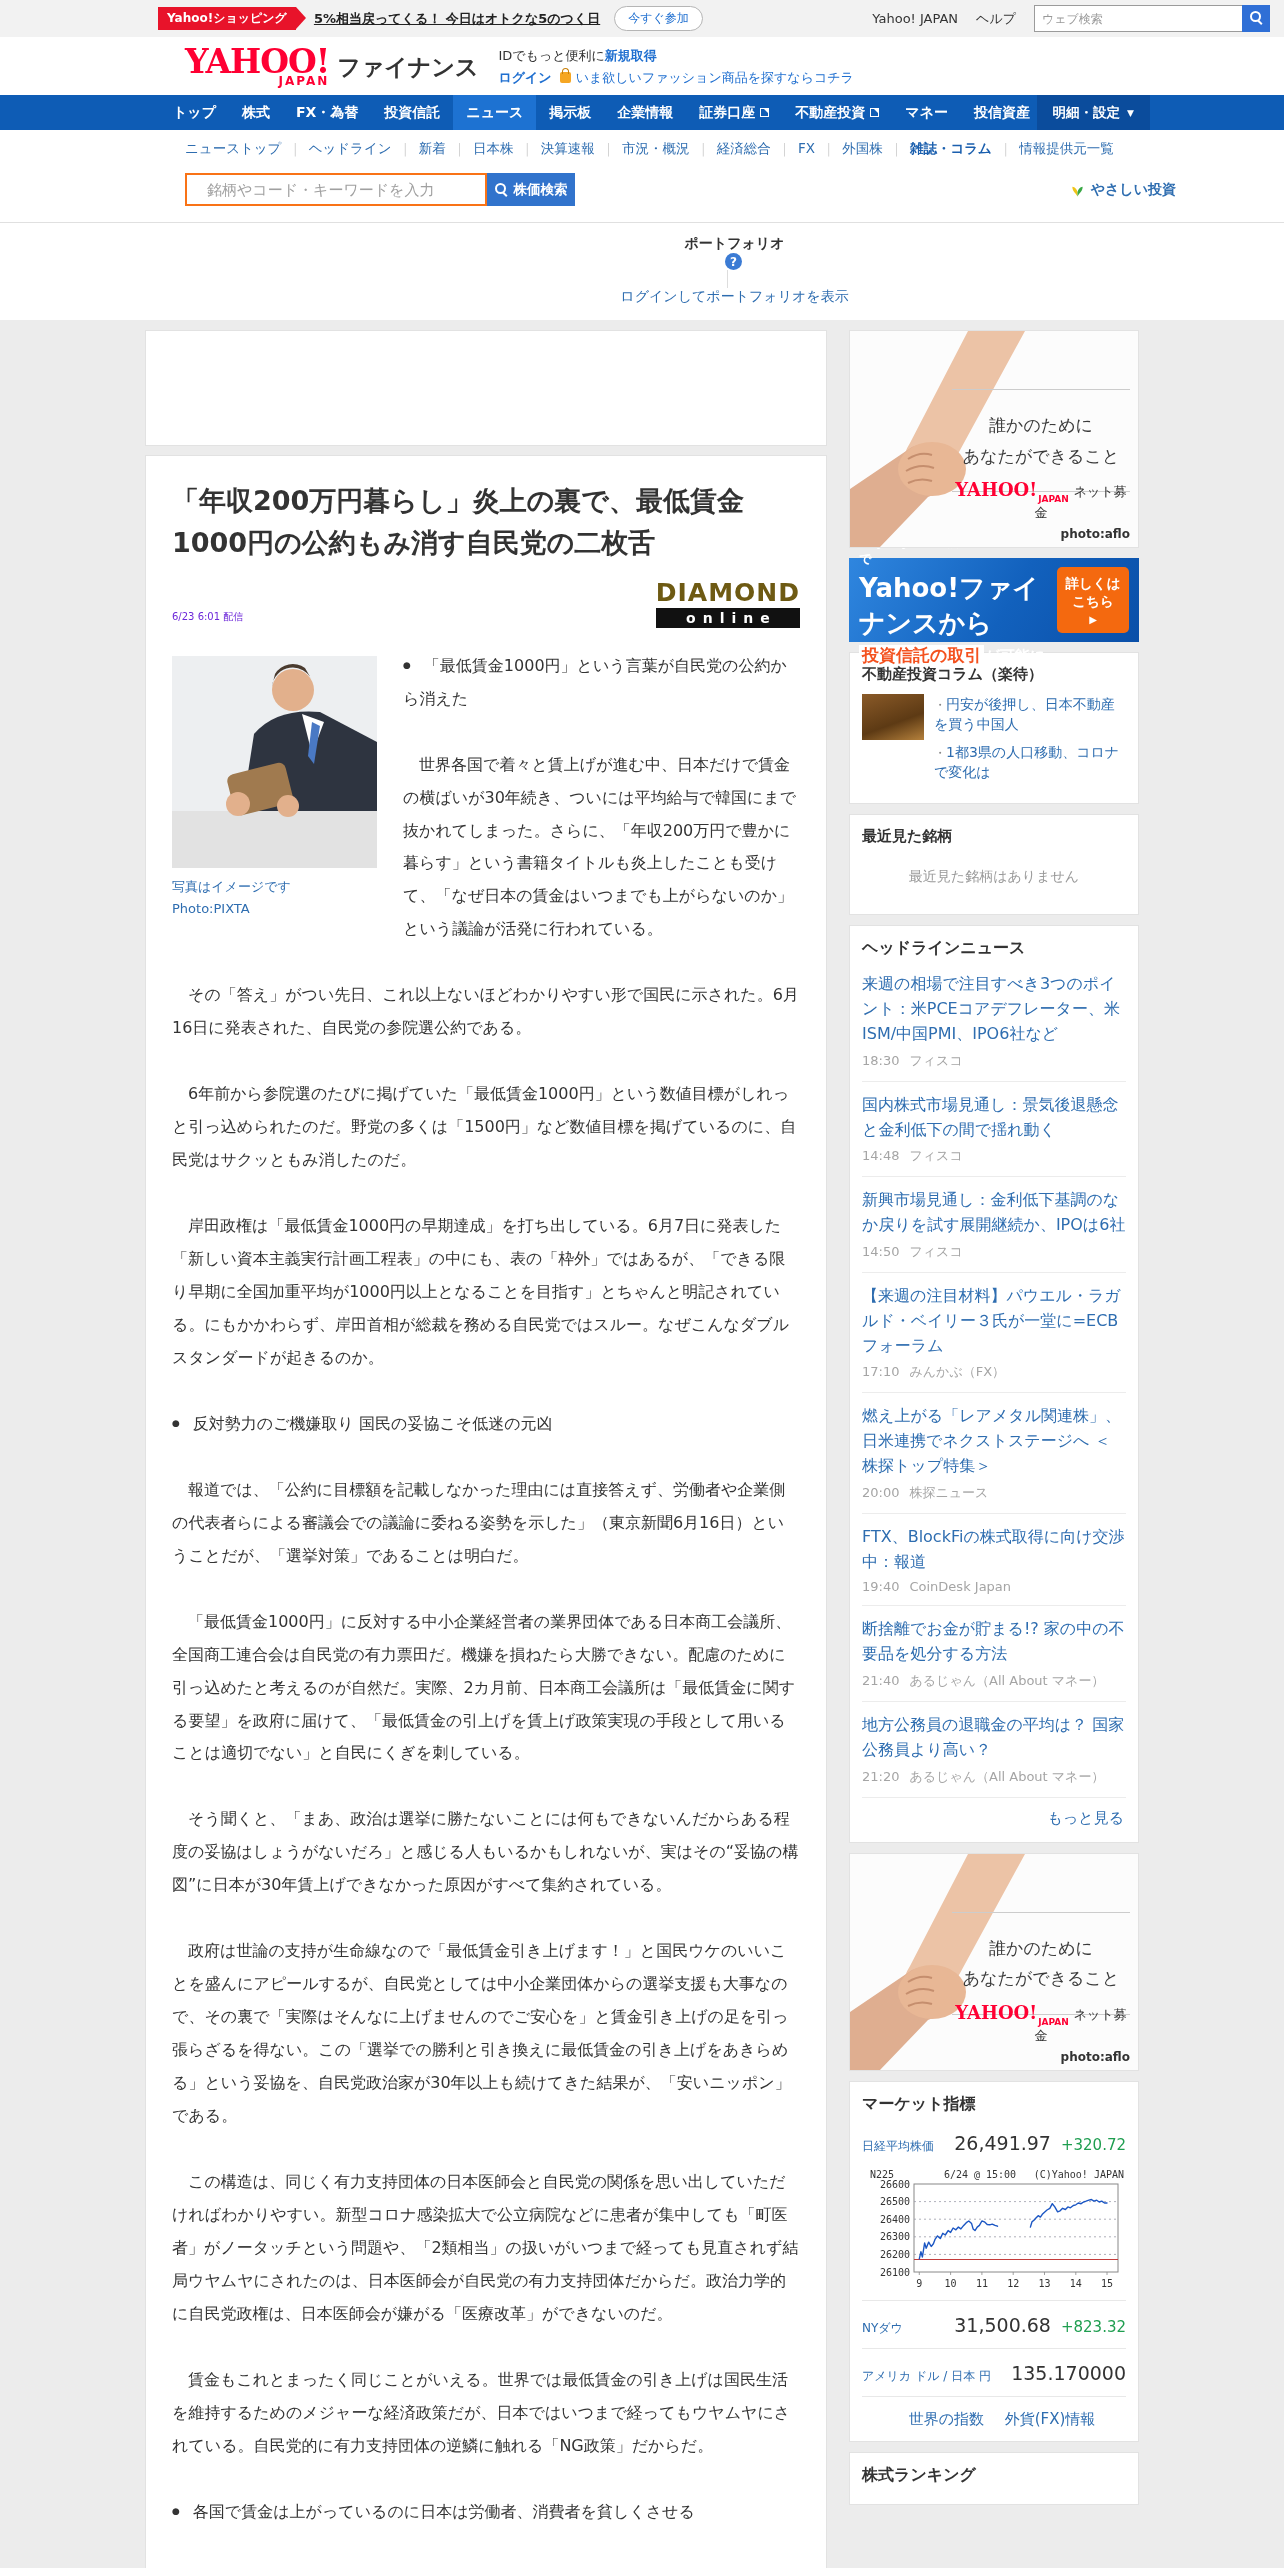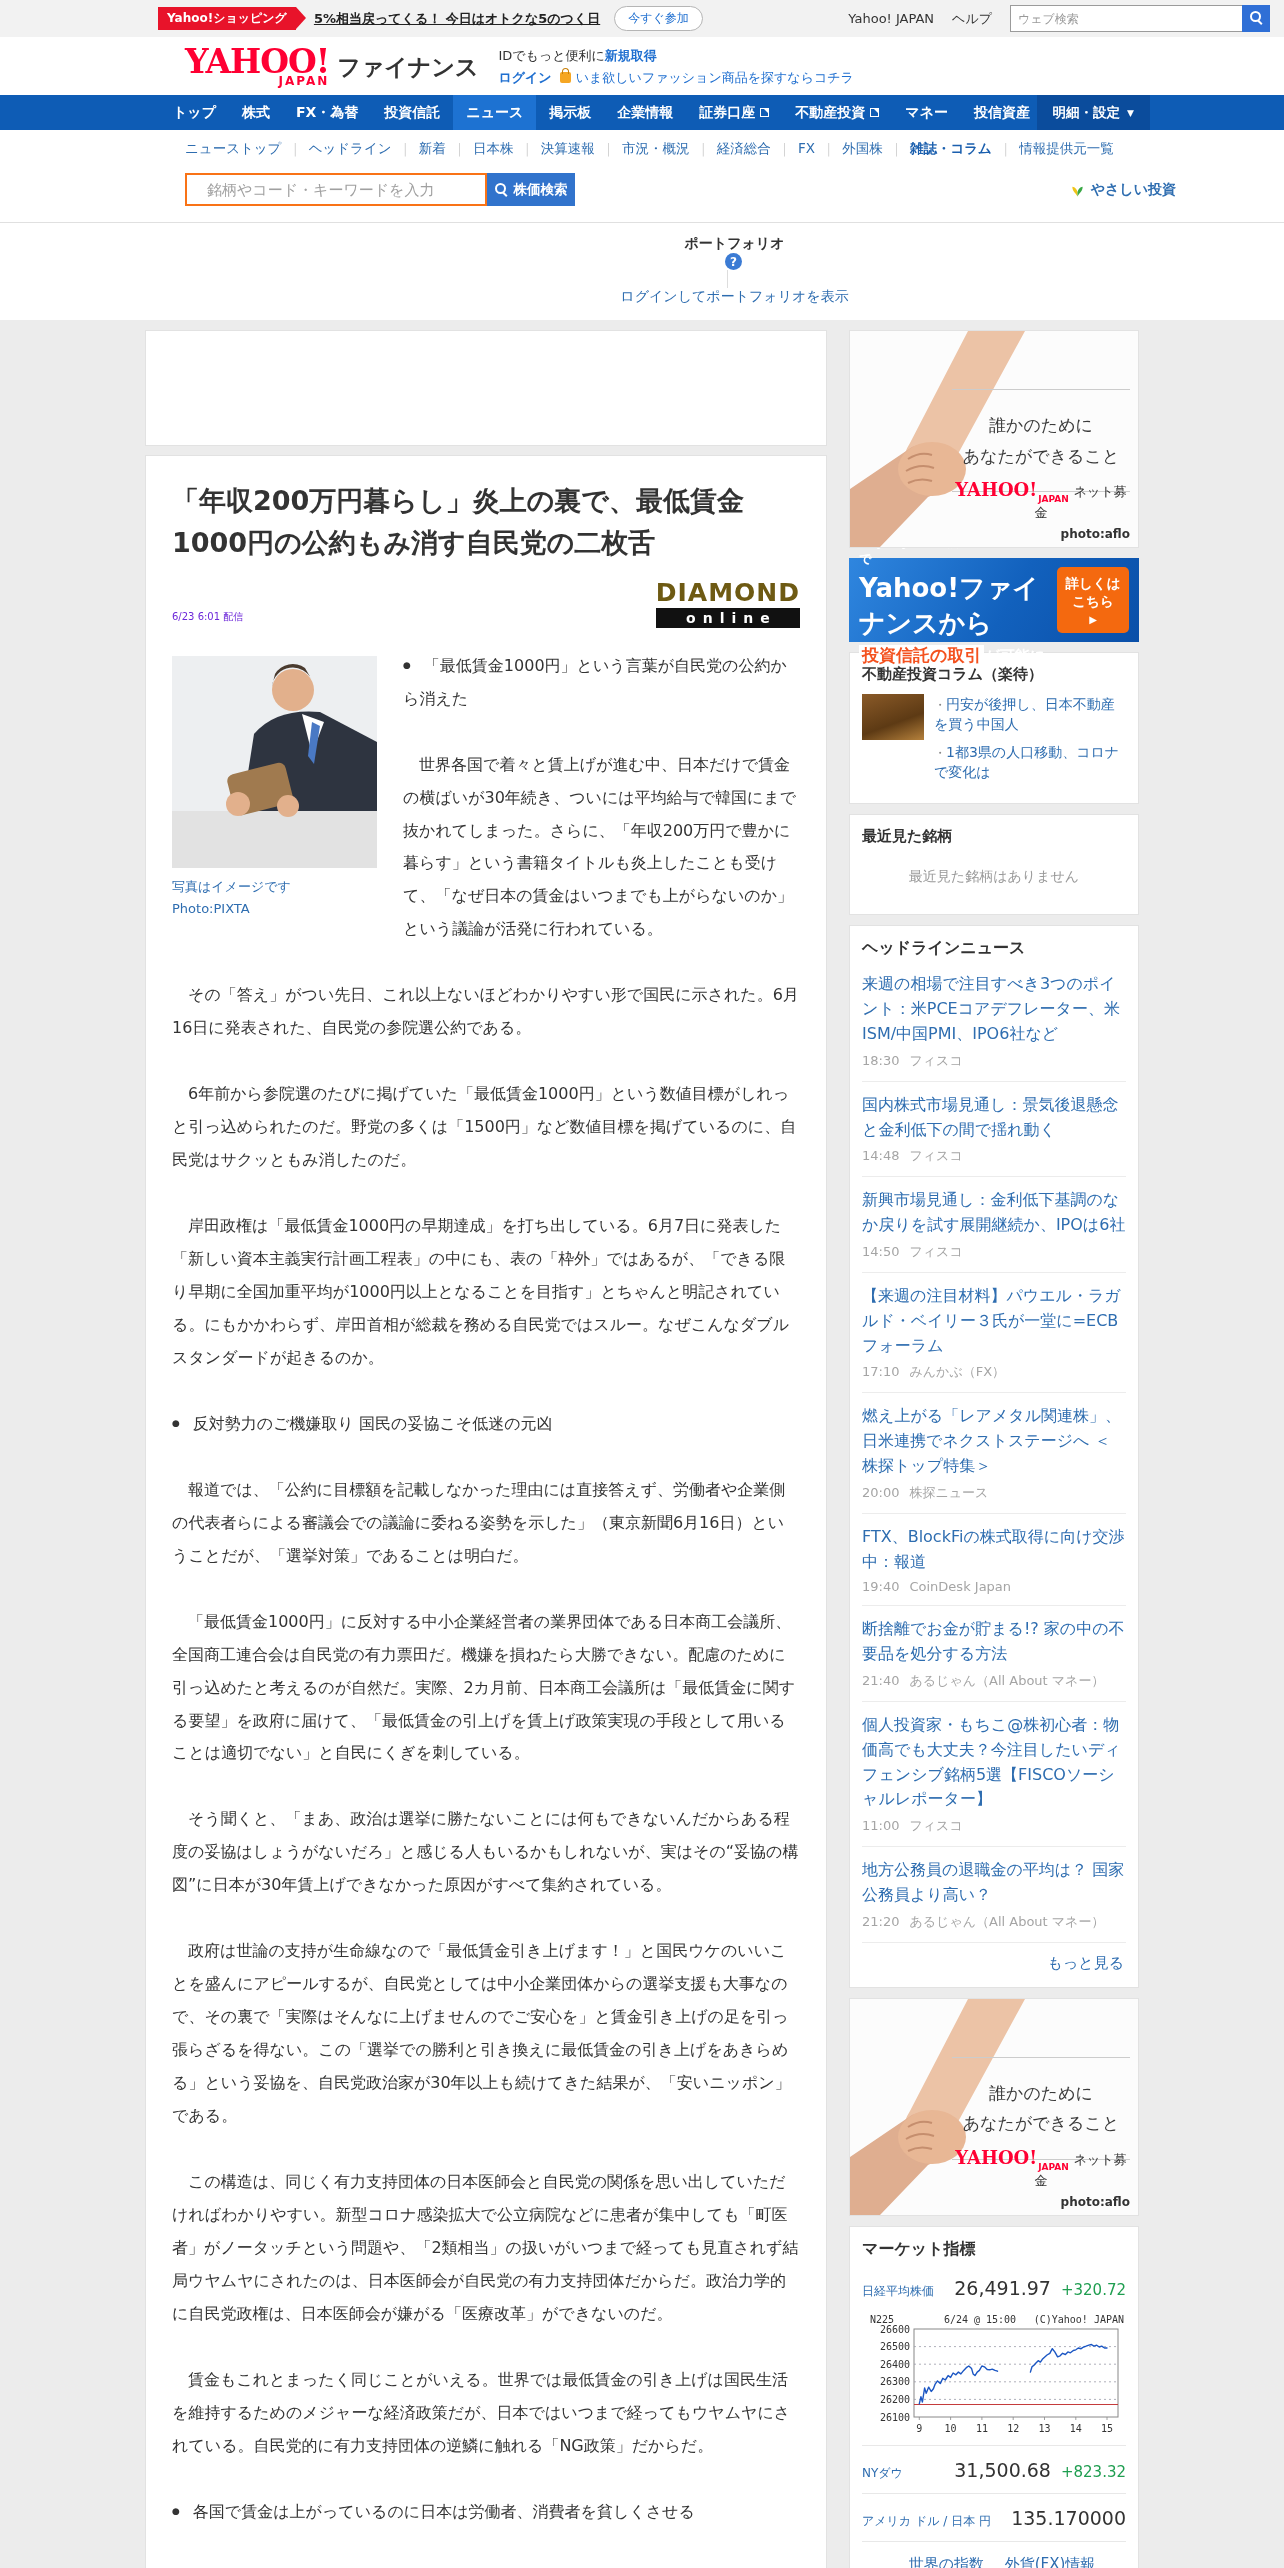--- a/index.html
+++ b/index.html
@@ -17,21 +17,21 @@
   .ribbon { background:#e8132a; color:#fff; font-weight:bold; font-size:12px; height:23px;
             display:inline-flex; align-items:center; padding:0 9px; position:relative; flex:none; }
   .ribbon::after { content:""; position:absolute; right:-10px; top:0;
             border-top:11.5px solid transparent; border-bottom:11.5px solid transparent; border-left:10px solid #e8132a; }
   .topad-text { margin-left:18px; font-weight:bold; font-size:13px; color:#222; text-decoration:underline; }
   .join-btn { margin-left:14px; border:1px solid #b5b5b5; border-radius:13px; background:#fff;
             color:#1f6fd0; font-size:12px; padding:3px 13px; }
   .topbar-right { margin-left:auto; display:flex; align-items:center; gap:18px; font-size:13px; color:#333; }
   .topbar-right a { color:#333; }
   .websearch { display:flex; align-items:center; }
-  .websearch input { width:232px; height:27px; border:1px solid #9b9b9b; border-right:none; padding:0 7px; font-size:12px; color:#333; }
+  .websearch input { width:208px; height:27px; border:1px solid #9b9b9b; border-right:none; padding:0 7px; font-size:12px; color:#333; }
   .websearch input::placeholder { color:#999; }
   .websearch button { width:28px; height:27px; background:#2f6fd6; border:none; cursor:pointer; position:relative; }
   .mag { display:inline-block; width:13px; height:13px; position:relative; }
   .mag::before { content:""; position:absolute; left:0; top:0; width:7px; height:7px; border:2px solid #fff; border-radius:50%; }
   .mag::after { content:""; position:absolute; left:9px; top:9px; width:5px; height:2px; background:#fff;
             transform:rotate(45deg); transform-origin:0 0; }
 
   
   .site-header { height:58px; background:#fff; display:flex; align-items:center; padding-left:185px; }
   .logo-box { line-height:1; flex:none; }
@@ -388,24 +388,20 @@
           </div>
           <div class="news-item">
             <a class="news-title">FTX、BlockFiの株式取得に向け交渉中：報道</a>
             <div class="news-meta"><span>19:40</span><span class="news-source">CoinDesk Japan</span></div>
           </div>
           <div class="news-item">
             <a class="news-title">断捨離でお金が貯まる!? 家の中の不要品を処分する方法</a>
             <div class="news-meta"><span>21:40</span><span class="news-source">あるじゃん（All About マネー）</span></div>
           </div>
           <div class="news-item">
-            <a class="news-title">個人投資家・もちこ@株初心者：物価高でも大丈夫？今注目したいディフェンシブ銘柄5選【FISCOソーシャルレポーター】</a>
-            <div class="news-meta"><span>11:00</span><span class="news-source">フィスコ</span></div>
-          </div>
-          <div class="news-item">
             <a class="news-title">地方公務員の退職金の平均は？ 国家公務員より高い？</a>
             <div class="news-meta"><span>21:20</span><span class="news-source">あるじゃん（All About マネー）</span></div>
           </div>
         </div>
       <a class="more-link">もっと見る</a>
     </div>
 
     <div class="card charity">
       <svg width="288" height="216" viewBox="0 0 288 216">
         <rect width="288" height="216" fill="#fcfcfc"></rect>

